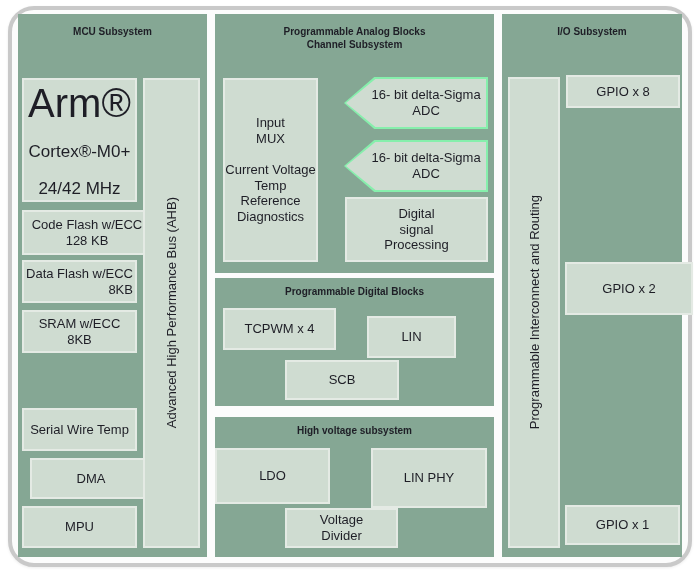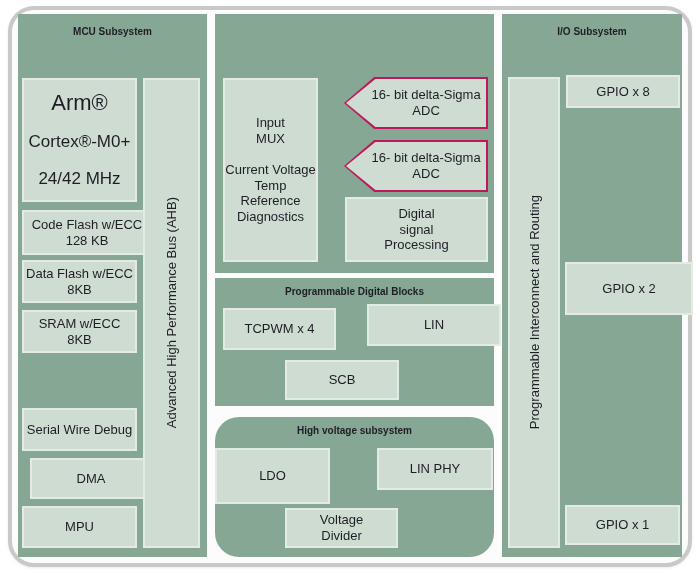--- a/index.html
+++ b/index.html
@@ -45,68 +45,68 @@
     border:2px solid #e4eae4;
     box-sizing:border-box;
     display:flex;align-items:center;justify-content:center;
   }
   .vlabel{
     writing-mode:vertical-rl;
     transform:rotate(180deg);
     font-size:13px;
     white-space:nowrap;
   }
-  .arm-big{font-size:22px;line-height:1.1;display:block;}
+  .arm-big{font-size:40px;line-height:1.1;display:block;}
   .arm-small{font-size:17px;line-height:1.25;display:block;}
   .arrow{
     position:absolute;
-    background:#be185d;
+    background:#86efac;
     clip-path:polygon(0 50%, 21% 0, 100% 0, 100% 100%, 21% 100%);
     text-decoration:underline;
   }
   .arrow-inner{
     position:absolute;inset:2px;
     background:#cfdcd1;
     clip-path:polygon(0 50%, 21% 0, 100% 0, 100% 100%, 21% 100%);
     display:flex;align-items:center;justify-content:center;
     text-align:center;font-size:13px;line-height:1.2;
     padding-left:14%;box-sizing:border-box;
     white-space:pre-line;
   }
 
   
   .panel-mcu{left:18px;top:14px;width:189px;height:543px;}
   .b-arm{left:4px;top:64px;width:115px;height:124px;}
   .b-codeflash{left:4px;top:196px;width:130px;height:45px;}
-  .b-dataflash{left:4px;top:246px;width:115px;height:43px;}
+  .b-dataflash{left:4px;top:246px;width:115px;height:43px;text-align:right;}
   .b-sram{left:4px;top:296px;width:115px;height:43px;}
   .b-swd{left:4px;top:394px;width:115px;height:43px;}
   .b-dma{left:12px;top:444px;width:122px;height:41px;}
   .b-mpu{left:4px;top:492px;width:115px;height:42px;}
   .b-ahb{left:125px;top:64px;width:57px;height:470px;}
 
   
   .panel-analog{left:215px;top:14px;width:279px;height:259px;}
   .b-inputmux{left:8px;top:64px;width:95px;height:184px;}
   .b-adc1{left:129px;top:63px;width:144px;height:52px;}
   .b-adc2{left:129px;top:126px;width:144px;height:52px;}
   .b-dsp{left:130px;top:183px;width:143px;height:65px;}
 
   
   .panel-digital{left:215px;top:278px;width:279px;height:128px;}
   .panel-digital .panel-title{top:8px;}
   .b-tcpwm{left:8px;top:30px;width:113px;height:42px;}
-  .b-lin{left:152px;top:26px;width:134px;height:42px;}
+  .b-lin{left:152px;top:38px;width:89px;height:42px;}
   .b-scb{left:70px;top:82px;width:114px;height:40px;}
 
   
-  .panel-hv{left:215px;top:417px;width:279px;height:140px;border-radius:24px;}
+  .panel-hv{left:215px;top:417px;width:279px;height:140px;}
   .panel-hv .panel-title{top:8px;}
   .b-ldo{left:0;top:31px;width:115px;height:56px;}
-  .b-linphy{left:162px;top:31px;width:116px;height:42px;}
+  .b-linphy{left:156px;top:31px;width:116px;height:60px;}
   .b-vdiv{left:70px;top:91px;width:113px;height:40px;}
 
   
   .panel-io{left:502px;top:14px;width:180px;height:543px;}
   .b-pir{left:6px;top:63px;width:52px;height:471px;}
   .b-gpio8{left:64px;top:61px;width:114px;height:33px;}
   .b-gpio2{left:63px;top:248px;width:128px;height:53px;}
   .b-gpio1{left:63px;top:491px;width:115px;height:40px;}
 </style>
 </head>
@@ -123,29 +123,31 @@
         <span class="arm-small">Cortex®-M0+</span>
         <span class="arm-small">24/42 MHz</span>
       </div>
     </div>
     <div class="block b-codeflash">Code Flash w/ECC
 128 KB</div>
     <div class="block b-dataflash">Data Flash w/ECC
 8KB</div>
     <div class="block b-sram">SRAM w/ECC
 8KB</div>
-    <div class="block b-swd">Serial Wire Debug</div>
+    <div class="block b-swd">Serial Wire Temp</div>
     <div class="block b-dma">DMA</div>
     <div class="block b-mpu">MPU</div>
     <div class="vbar b-ahb">
       <span class="vlabel">Advanced High Performance Bus (AHB)</span>
     </div>
   </div>
 
   <div class="panel panel-analog">
+    <div class="panel-title">Programmable Analog Blocks
+Channel Subsystem</div>
     <div class="block b-inputmux">Input
 MUX
 
 Current Voltage
 Temp
 Reference
 Diagnostics</div>
     <div class="arrow b-adc1">
       <div class="arrow-inner">16- bit delta-Sigma
 ADC</div>

